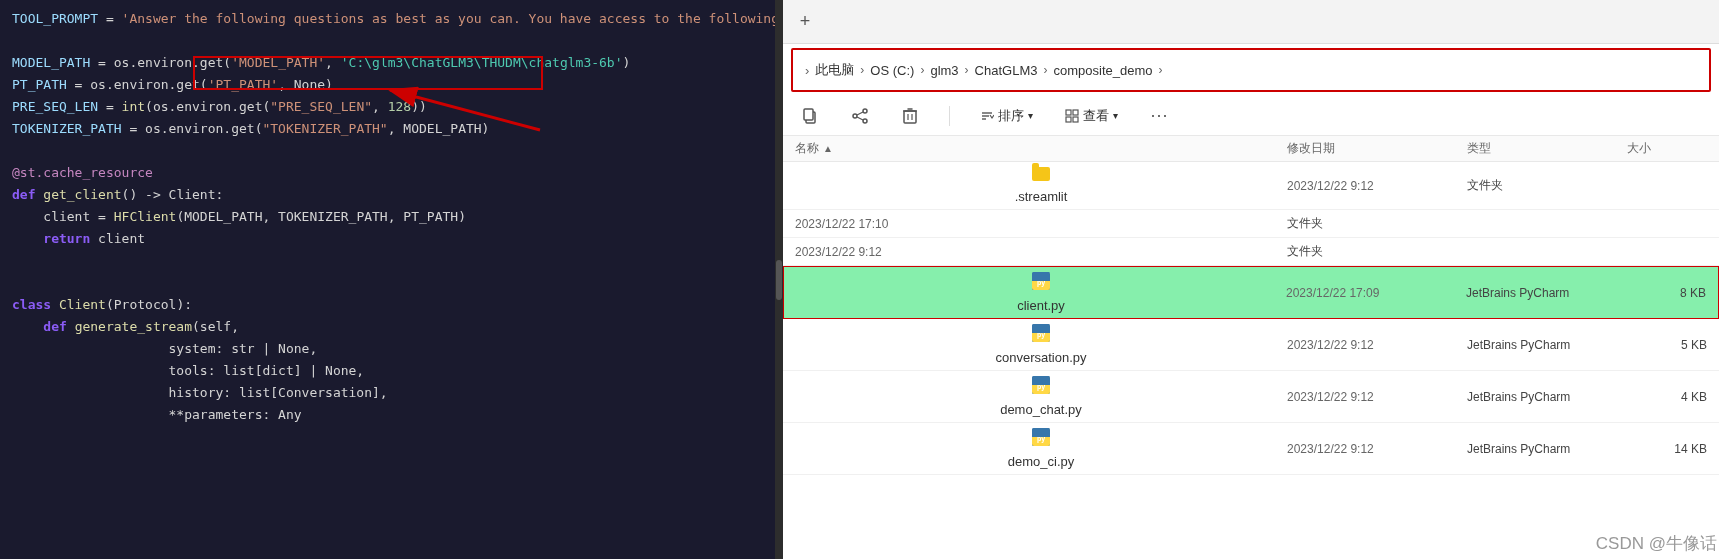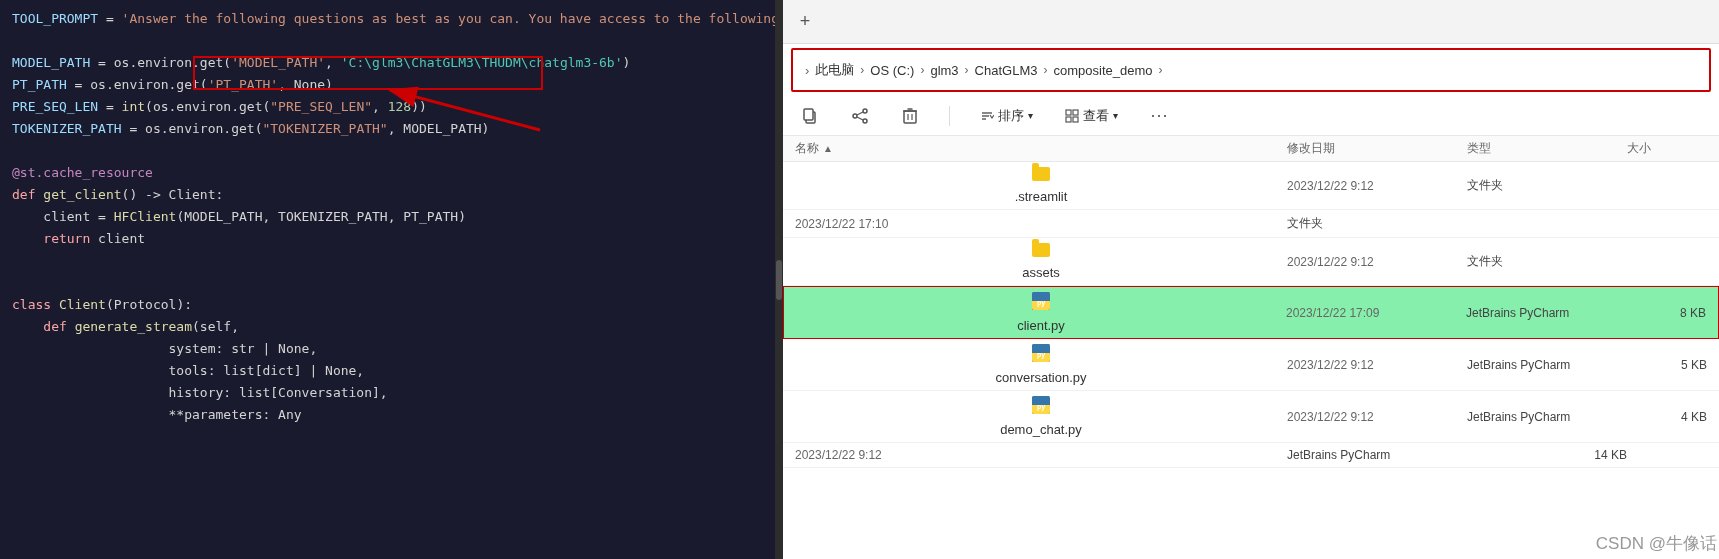--- a/index.html
+++ b/index.html
@@ -29,21 +29,21 @@
       color: #d4d4d4;
       white-space: pre;
     }
 
     .code-line {
       display: block;
       min-height: 22px;
     }
 
     
-    .c-keyword { color: #fca5a5; }
+    .c-keyword { color: #8b5cf6; font-weight: bold; }
     .c-string { color: #ce9178; }
     .c-string-green { color: #4ec9b0; text-align: center; }
     .c-func { color: #dcdcaa; }
     .c-variable { color: #9cdcfe; }
     .c-plain { color: #d4d4d4; }
     .c-decorator { color: #c586c0; }
     .c-number { color: #b5cea8; }
 
     
     .path-highlight {
@@ -392,24 +392,20 @@
         <div class="fe-date">2023/12/22 9:12</div>
         <div class="fe-type">文件夹</div>
         <div class="fe-size"></div>
       </div>
       <div class="fe-list-row">
         <div class="fe-date">2023/12/22 17:10</div>
         <div class="fe-type">文件夹</div>
         <div class="fe-size"></div>
       </div>
       <div class="fe-list-row">
-        <div class="fe-file-name">
-          <div class="icon-folder"></div>
-          <span>assets</span>
-        </div>
         <div class="fe-date">2023/12/22 9:12</div>
         <div class="fe-type">文件夹</div>
         <div class="fe-size"></div>
       </div>
       <div class="fe-list-row highlighted">
         <div class="fe-file-name">
           <div class="icon-py">
             <svg width="18" height="18" viewBox="0 0 18 18">
               <rect width="18" height="18" rx="2" fill="#3776ab"></rect>
               <path d="M0 9 L18 9 L18 16 Q18 18 16 18 L2 18 Q0 18 0 16 Z" fill="#ffd845"></path>
@@ -446,20 +442,30 @@
               <text x="9" y="13" text-anchor="middle" font-size="7" fill="white" font-weight="bold">py</text>
             </svg>
           </div>
           <span>demo_chat.py</span>
         </div>
         <div class="fe-date">2023/12/22 9:12</div>
         <div class="fe-type">JetBrains PyCharm</div>
         <div class="fe-size">4 KB</div>
       </div>
       <div class="fe-list-row">
+        <div class="fe-file-name">
+          <div class="icon-py">
+            <svg width="18" height="18" viewBox="0 0 18 18">
+              <rect width="18" height="18" rx="2" fill="#3776ab"></rect>
+              <path d="M0 9 L18 9 L18 16 Q18 18 16 18 L2 18 Q0 18 0 16 Z" fill="#ffd845"></path>
+              <text x="9" y="13" text-anchor="middle" font-size="7" fill="white" font-weight="bold">py</text>
+            </svg>
+          </div>
+          <span>demo_ci.py</span>
+        </div>
         <div class="fe-date">2023/12/22 9:12</div>
         <div class="fe-type">JetBrains PyCharm</div>
         <div class="fe-size">14 KB</div>
       </div>
     </div>
 </div>
 
 <div class="watermark">CSDN @牛像话</div>
 
 </body></html>

